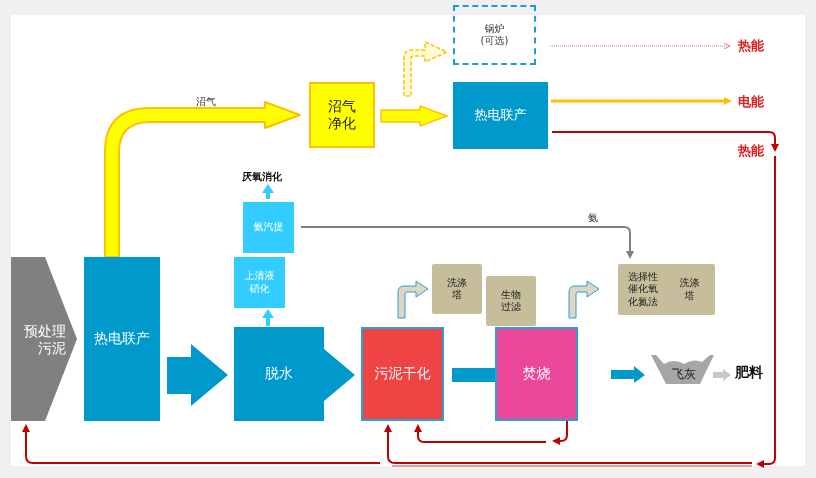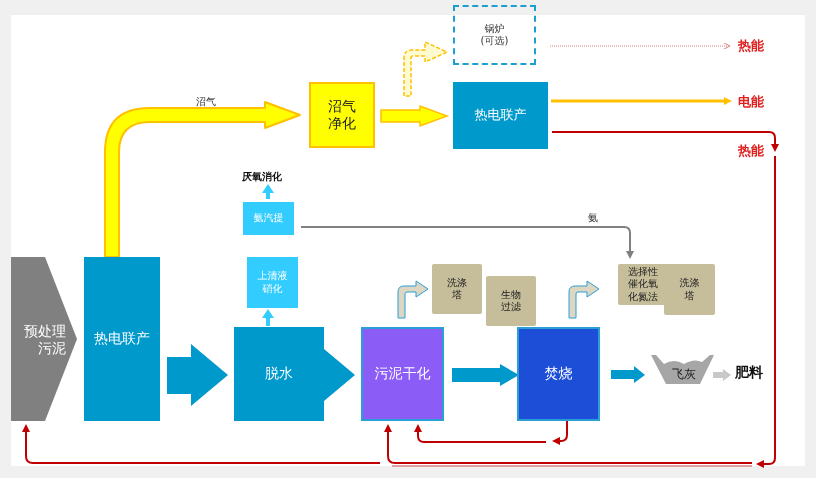--- a/index.html
+++ b/index.html
@@ -81,37 +81,37 @@
   <path d="M11,257 L45,257 L77,339 L45,421 L11,421 Z" fill="#808080"></path>
 </svg>
 
 <div class="box serif" style="left:14px;top:300px;width:60px;height:80px;color:#fff;font-size:14px;white-space:pre-line;justify-content:flex-start;padding-left:10px;text-align:right;">预处理
 污泥</div>
 
 <div class="box blue serif" style="left:84px;top:257px;width:76px;height:164px;font-size:14px;">热电联产</div>
 
 <div class="box blue serif" style="left:234px;top:327px;width:90px;height:94px;font-size:14px;">脱水</div>
 
-<div class="box lblue" style="left:247px;top:257px;width:51px;height:51px;white-space:pre-line;">上清液
+<div class="box lblue" style="left:234px;top:257px;width:51px;height:51px;white-space:pre-line;">上清液
 硝化</div>
 
-<div class="box lblue" style="left:243px;top:202px;width:51px;height:33px;">氨汽提</div>
+<div class="box lblue" style="left:243px;top:202px;width:51px;height:51px;">氨汽提</div>
 
 <div class="abs" style="left:242px;top:170px;font-size:10px;color:#111;font-weight:bold;">厌氧消化</div>
 
-<div class="box serif" style="left:361px;top:327px;width:83px;height:94px;background:#8b5cf6;border:2px solid #2a9fd6;color:#fff;font-size:14px;">污泥干化</div>
+<div class="box serif" style="left:361px;top:327px;width:83px;height:94px;background:#ef4444;border:2px solid #2a9fd6;color:#fff;font-size:14px;">污泥干化</div>
 
-<div class="box serif" style="left:517px;top:327px;width:83px;height:94px;background:#1d4ed8;border:2px solid #2a9fd6;color:#fff;font-size:14px;">焚烧</div>
+<div class="box serif" style="left:495px;top:327px;width:83px;height:94px;background:#ec4899;border:2px solid #2a9fd6;color:#fff;font-size:14px;">焚烧</div>
 
 <div class="box tan" style="left:432px;top:264px;width:50px;height:50px;white-space:pre-line;">洗涤
 塔</div>
 <div class="box tan" style="left:486px;top:264px;width:50px;height:50px;white-space:pre-line;margin-top:12px;">生物
 过滤</div>
 
-<div class="box tan" style="left:618px;top:264px;width:50px;height:41px;white-space:pre-line;text-align:right;">选择性
+<div class="box tan" style="left:618px;top:264px;width:50px;height:51px;white-space:pre-line;text-align:right;">选择性
 催化氧
 化氮法</div>
 <div class="box tan" style="left:664px;top:264px;width:51px;height:51px;white-space:pre-line;">洗涤
 塔</div>
 
 <div class="abs serif" style="left:672px;top:366px;font-size:12px;color:#222;">飞灰</div>
 
 <div class="abs serif" style="left:735px;top:364px;font-size:14px;color:#111;font-weight:bold;">肥料</div>
 
 <div class="box serif" style="left:309px;top:82px;width:66px;height:66px;background:#ffff00;border:2px solid #ffc000;color:#222;font-size:14px;white-space:pre-line;">沼气

